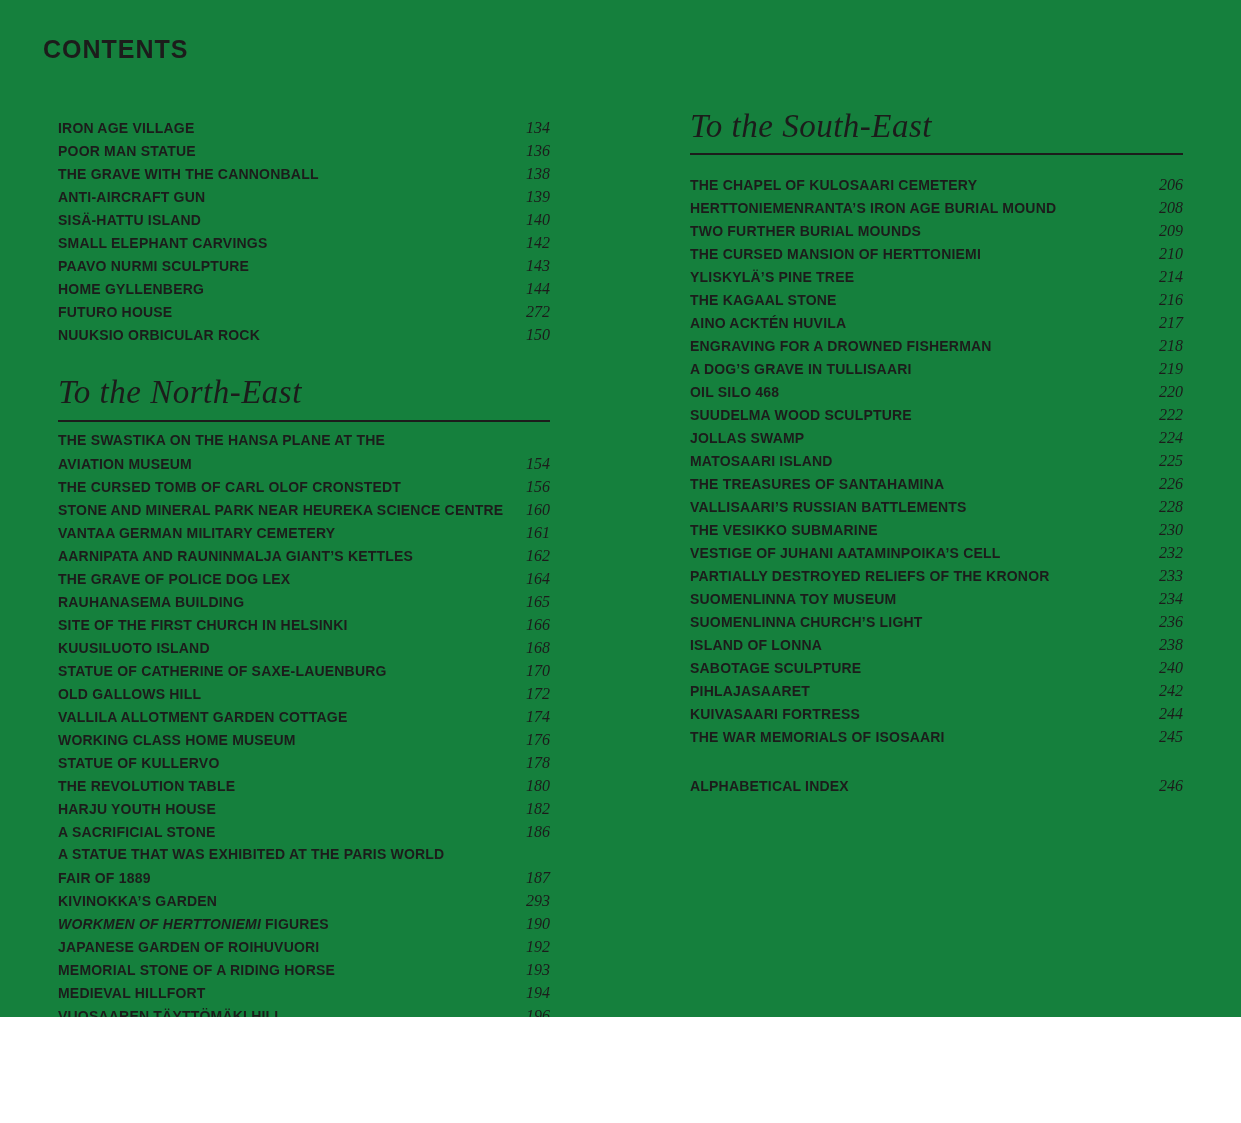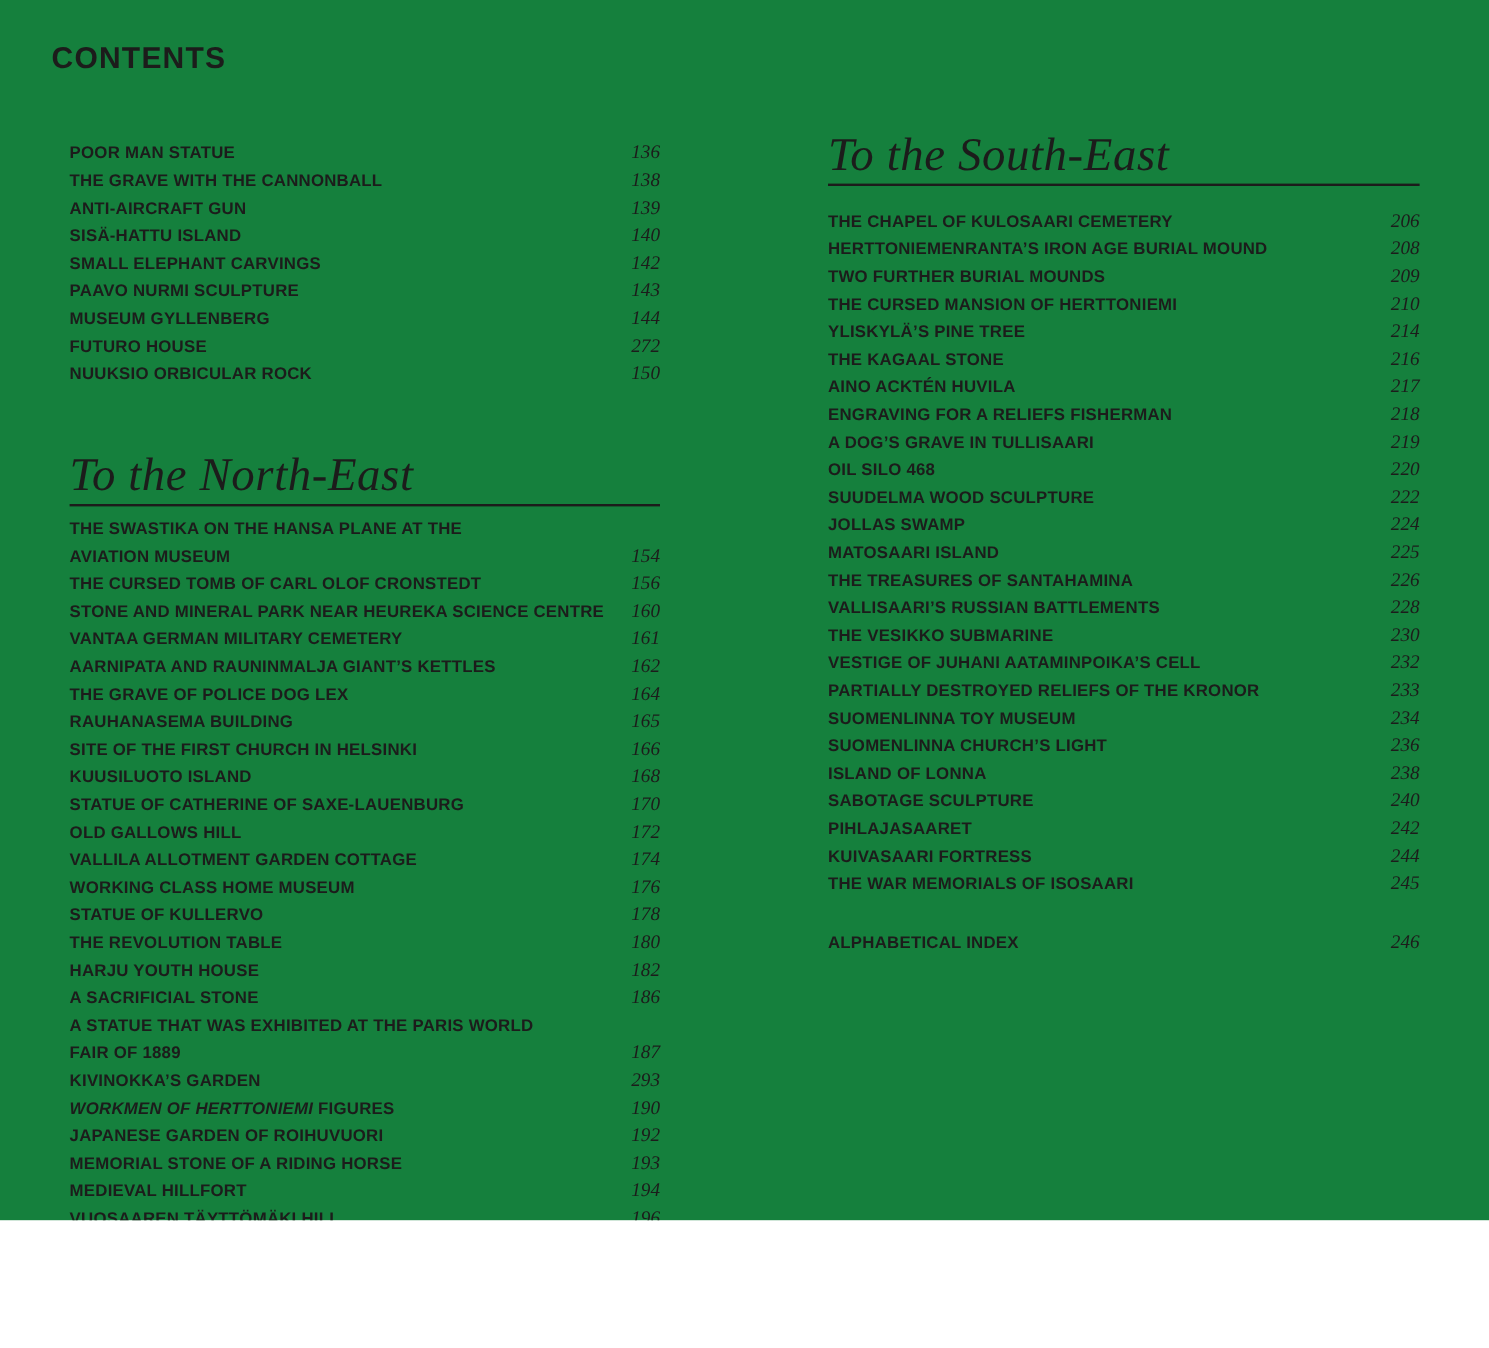--- a/index.html
+++ b/index.html
@@ -18,21 +18,21 @@
   .contents-title{
     position:absolute;left:-15px;top:37px;margin:0;
     font-size:25px;font-weight:bold;letter-spacing:1px;
     font-family:"Liberation Sans",sans-serif;
     line-height:1;
   }
   .section-header{
     position:absolute;left:0;margin:0;
     font-family:"Liberation Serif",serif;
     font-style:italic;font-weight:normal;
-    font-size:39px;line-height:1;letter-spacing:0.5px;
+    font-size:33px;line-height:1;letter-spacing:0.5px;
     white-space:nowrap;
   }
   .rule{
     position:absolute;left:0;width:100%;height:1.6px;
     background:#1c1c1b;
   }
   .toc-list{position:absolute;left:0;width:100%;}
   .toc-row{
     display:flex;justify-content:space-between;align-items:baseline;
     height:23px;line-height:23px;
@@ -57,20 +57,24 @@
 </head>
 <body>
 
 <div class="spread">
 
   <main class="page page-left">
     <h1 class="contents-title">CONTENTS</h1>
 
     <section class="toc-list" style="top:116px">
         <div class="toc-row">
+          <span class="toc-title"><span>IRON AGE VILLAGE</span></span>
+          <span class="toc-page">134</span>
+        </div>
+        <div class="toc-row">
           <span class="toc-title"><span>POOR MAN STATUE</span></span>
           <span class="toc-page">136</span>
         </div>
         <div class="toc-row">
           <span class="toc-title"><span>THE GRAVE WITH THE CANNONBALL</span></span>
           <span class="toc-page">138</span>
         </div>
         <div class="toc-row">
           <span class="toc-title"><span>ANTI-AIRCRAFT GUN</span></span>
           <span class="toc-page">139</span>
@@ -81,21 +85,21 @@
         </div>
         <div class="toc-row">
           <span class="toc-title"><span>SMALL ELEPHANT CARVINGS</span></span>
           <span class="toc-page">142</span>
         </div>
         <div class="toc-row">
           <span class="toc-title"><span>PAAVO NURMI SCULPTURE</span></span>
           <span class="toc-page">143</span>
         </div>
         <div class="toc-row">
-          <span class="toc-title"><span>MUSEUM GYLLENBERG</span></span>
+          <span class="toc-title"><span>HOME GYLLENBERG</span></span>
           <span class="toc-page">144</span>
         </div>
         <div class="toc-row">
           <span class="toc-title"><span>FUTURO HOUSE</span></span>
           <span class="toc-page">272</span>
         </div>
         <div class="toc-row">
           <span class="toc-title"><span>NUUKSIO ORBICULAR ROCK</span></span>
           <span class="toc-page">150</span>
         </div>
@@ -239,21 +243,21 @@
         </div>
         <div class="toc-row">
           <span class="toc-title"><span>THE KAGAAL STONE</span></span>
           <span class="toc-page">216</span>
         </div>
         <div class="toc-row">
           <span class="toc-title"><span>AINO ACKTÉN HUVILA</span></span>
           <span class="toc-page">217</span>
         </div>
         <div class="toc-row">
-          <span class="toc-title"><span>ENGRAVING FOR A RELIEFS FISHERMAN</span></span>
+          <span class="toc-title"><span>ENGRAVING FOR A DROWNED FISHERMAN</span></span>
           <span class="toc-page">218</span>
         </div>
         <div class="toc-row">
           <span class="toc-title"><span>A DOG’S GRAVE IN TULLISAARI</span></span>
           <span class="toc-page">219</span>
         </div>
         <div class="toc-row">
           <span class="toc-title"><span>OIL SILO 468</span></span>
           <span class="toc-page">220</span>
         </div>

